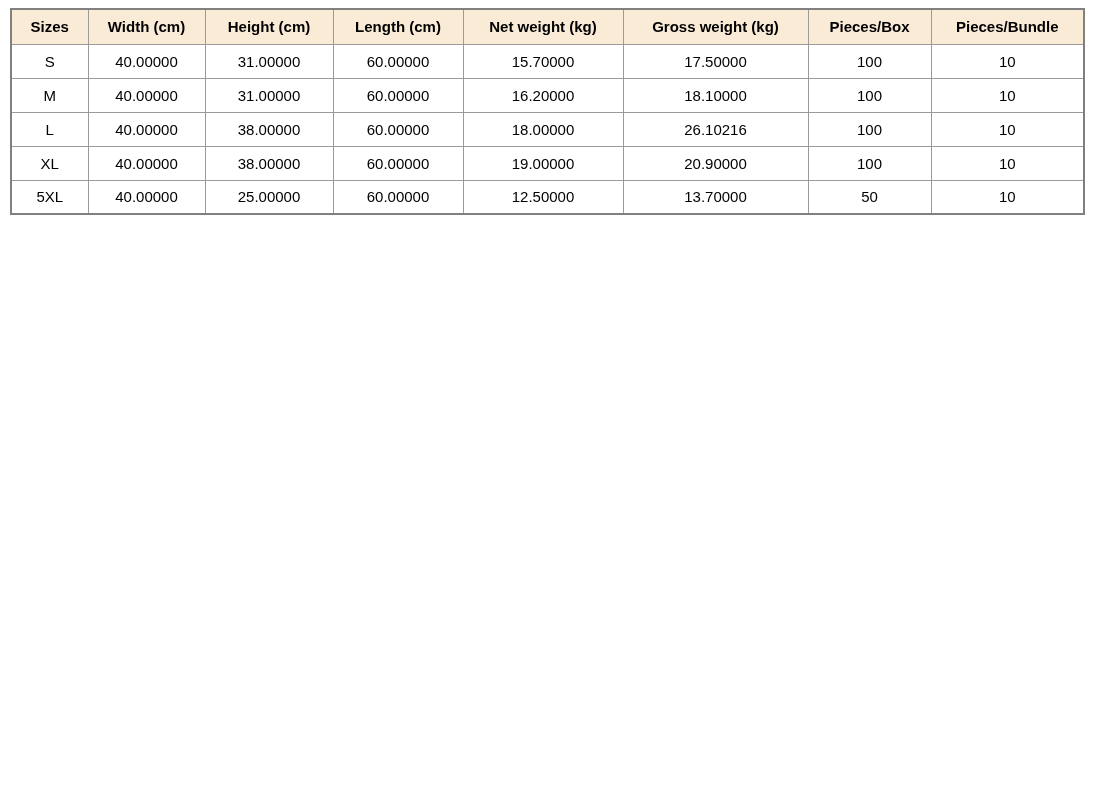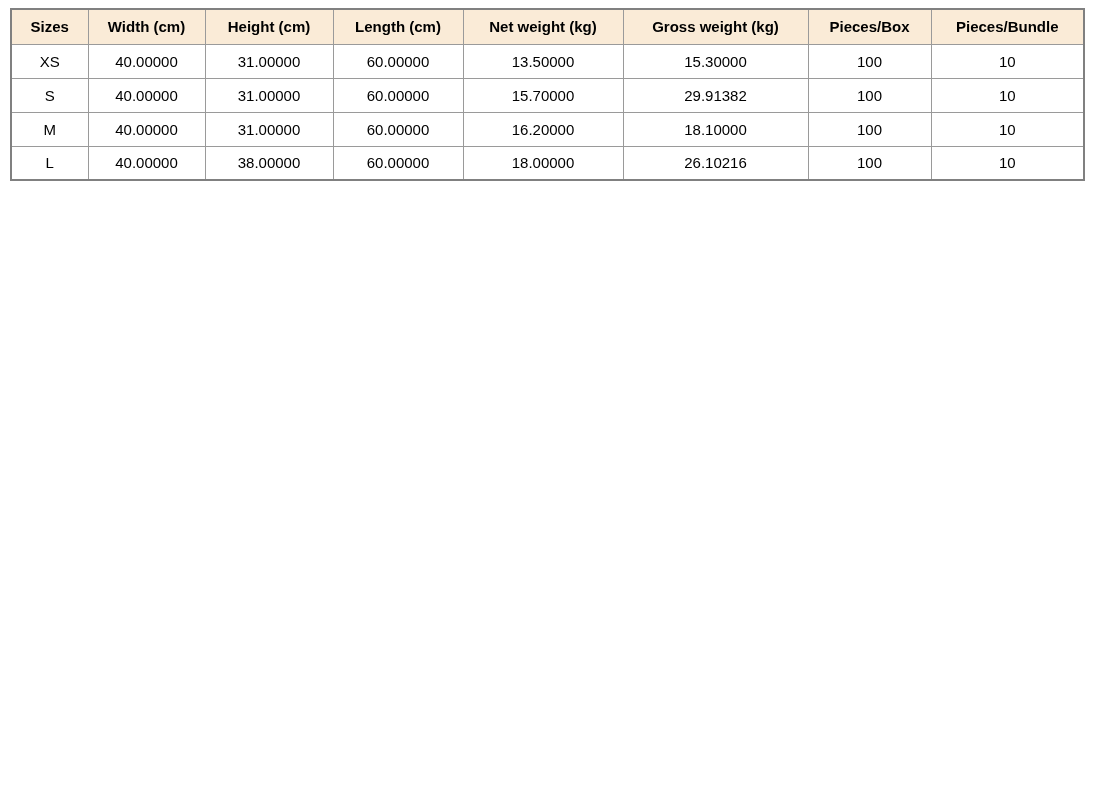--- a/index.html
+++ b/index.html
@@ -68,36 +68,26 @@
         <th>Height (cm)</th>
         <th>Length (cm)</th>
         <th>Net weight (kg)</th>
         <th>Gross weight (kg)</th>
         <th>Pieces/Box</th>
         <th>Pieces/Bundle</th>
       </tr>
     </thead>
     <tbody>
       <tr>
-        <td>XS</td>
-        <td>40.00000</td>
-        <td>31.00000</td>
-        <td>60.00000</td>
-        <td>13.50000</td>
-        <td>15.30000</td>
-        <td>100</td>
-        <td>10</td>
-      </tr>
-      <tr>
         <td>S</td>
         <td>40.00000</td>
         <td>31.00000</td>
         <td>60.00000</td>
         <td>15.70000</td>
-        <td>29.91382</td>
+        <td>17.50000</td>
         <td>100</td>
         <td>10</td>
       </tr>
       <tr>
         <td>M</td>
         <td>40.00000</td>
         <td>31.00000</td>
         <td>60.00000</td>
         <td>16.20000</td>
         <td>18.10000</td>
@@ -107,15 +97,35 @@
       <tr>
         <td>L</td>
         <td>40.00000</td>
         <td>38.00000</td>
         <td>60.00000</td>
         <td>18.00000</td>
         <td>26.10216</td>
         <td>100</td>
         <td>10</td>
       </tr>
+      <tr>
+        <td>XL</td>
+        <td>40.00000</td>
+        <td>38.00000</td>
+        <td>60.00000</td>
+        <td>19.00000</td>
+        <td>20.90000</td>
+        <td>100</td>
+        <td>10</td>
+      </tr>
+      <tr>
+        <td>5XL</td>
+        <td>40.00000</td>
+        <td>25.00000</td>
+        <td>60.00000</td>
+        <td>12.50000</td>
+        <td>13.70000</td>
+        <td>50</td>
+        <td>10</td>
+      </tr>
     </tbody>
   </table>
 </div>
 
 </body></html>

